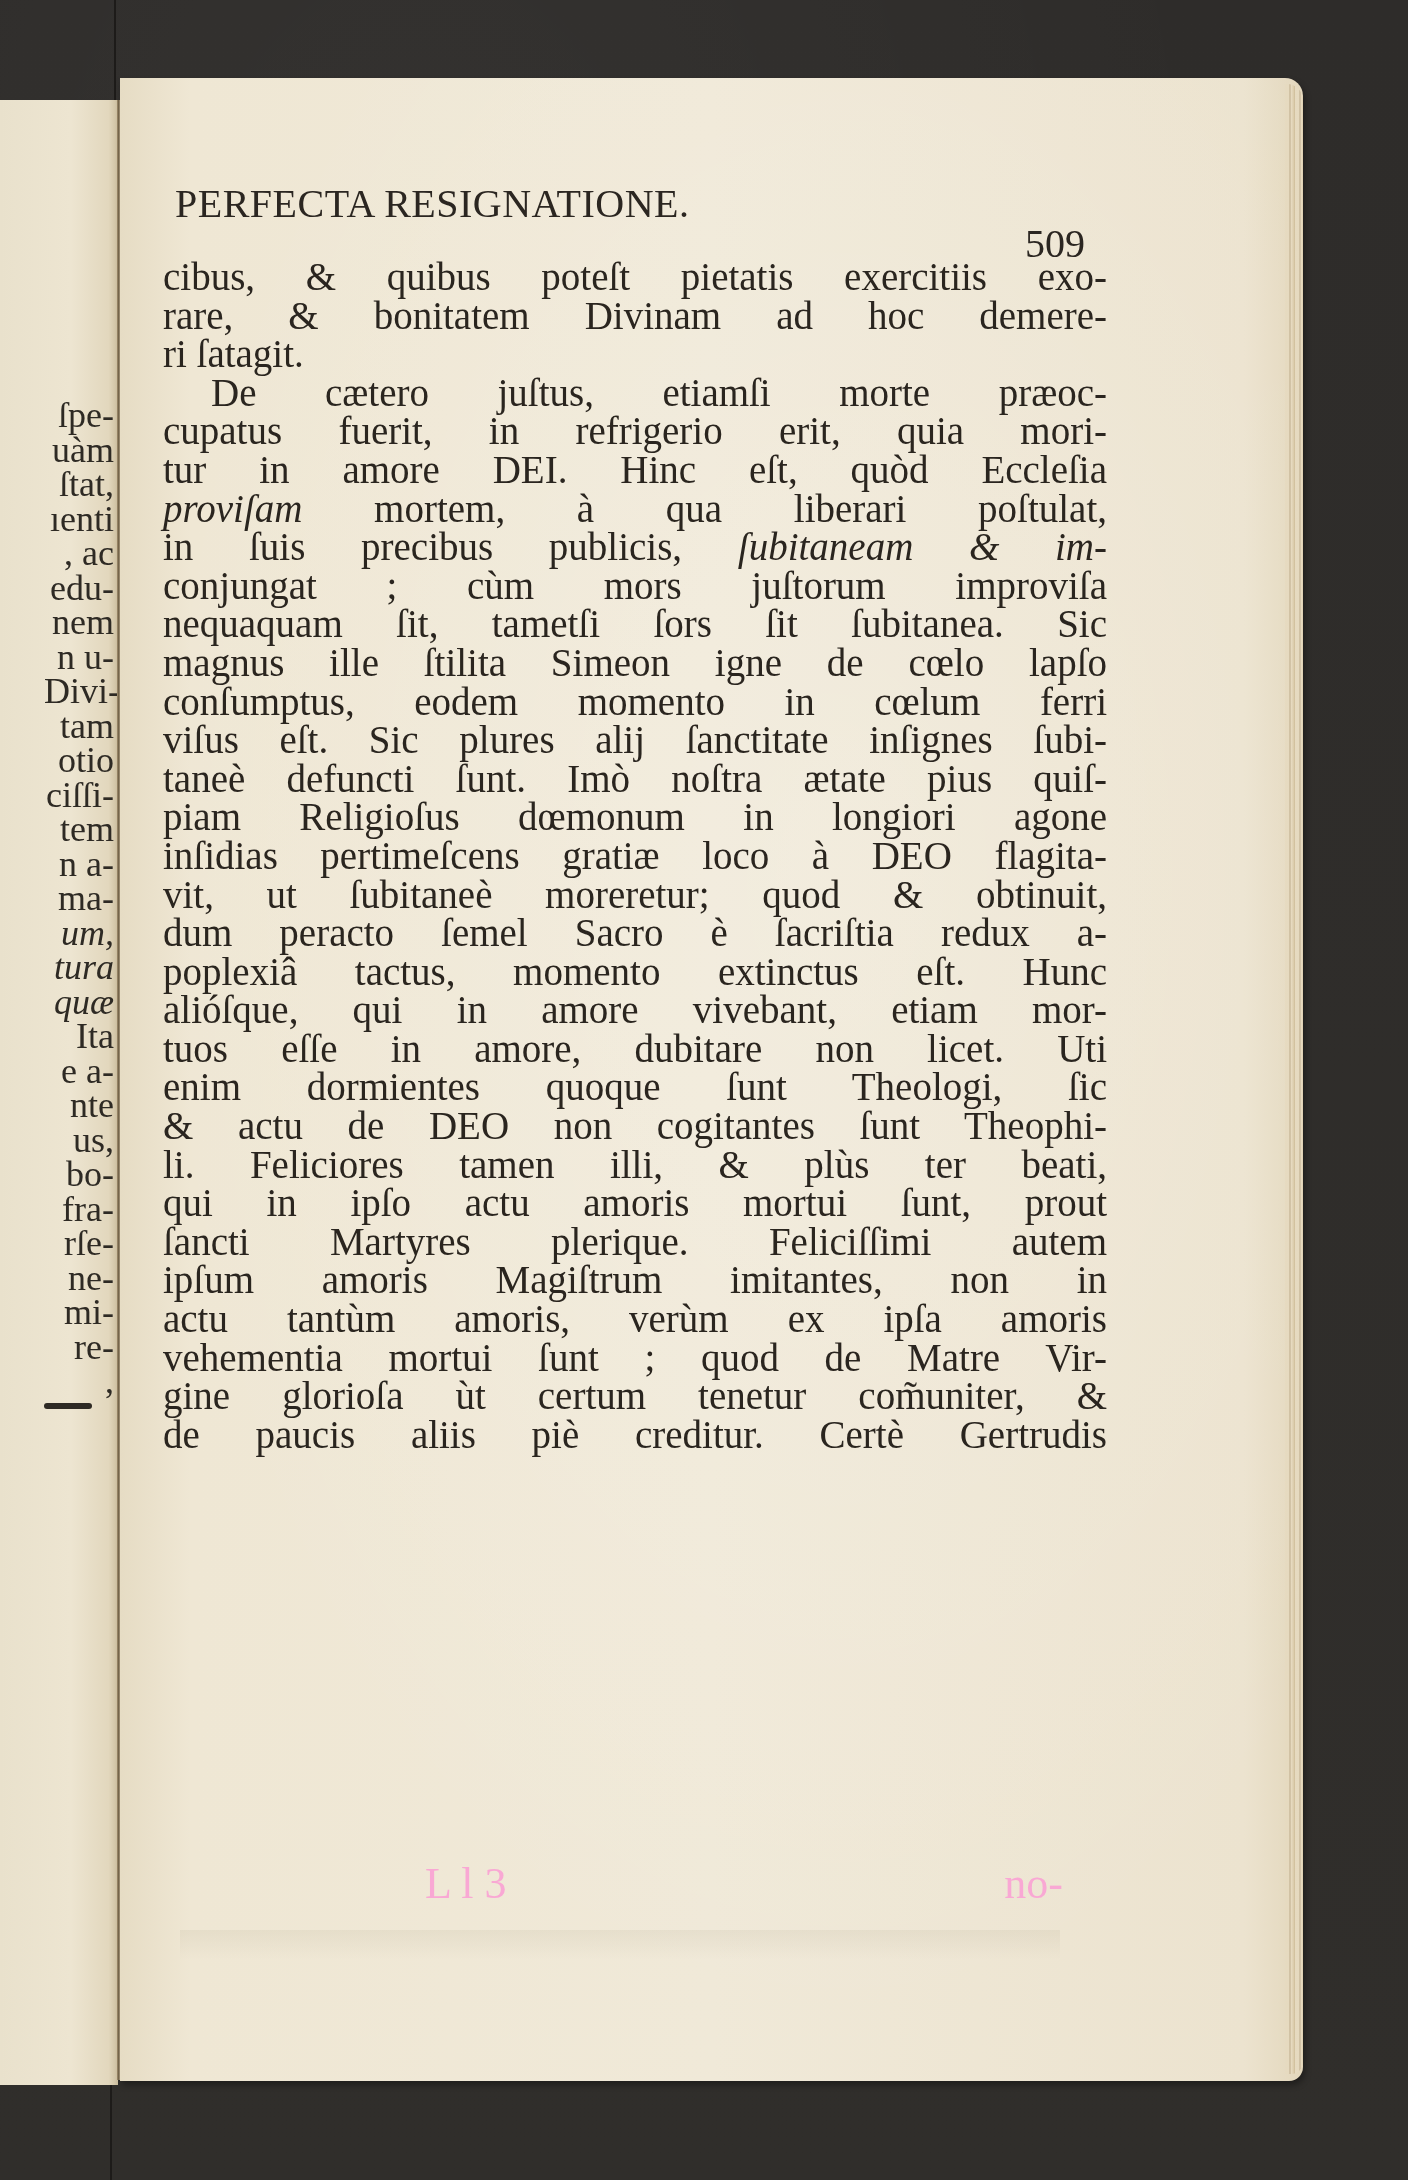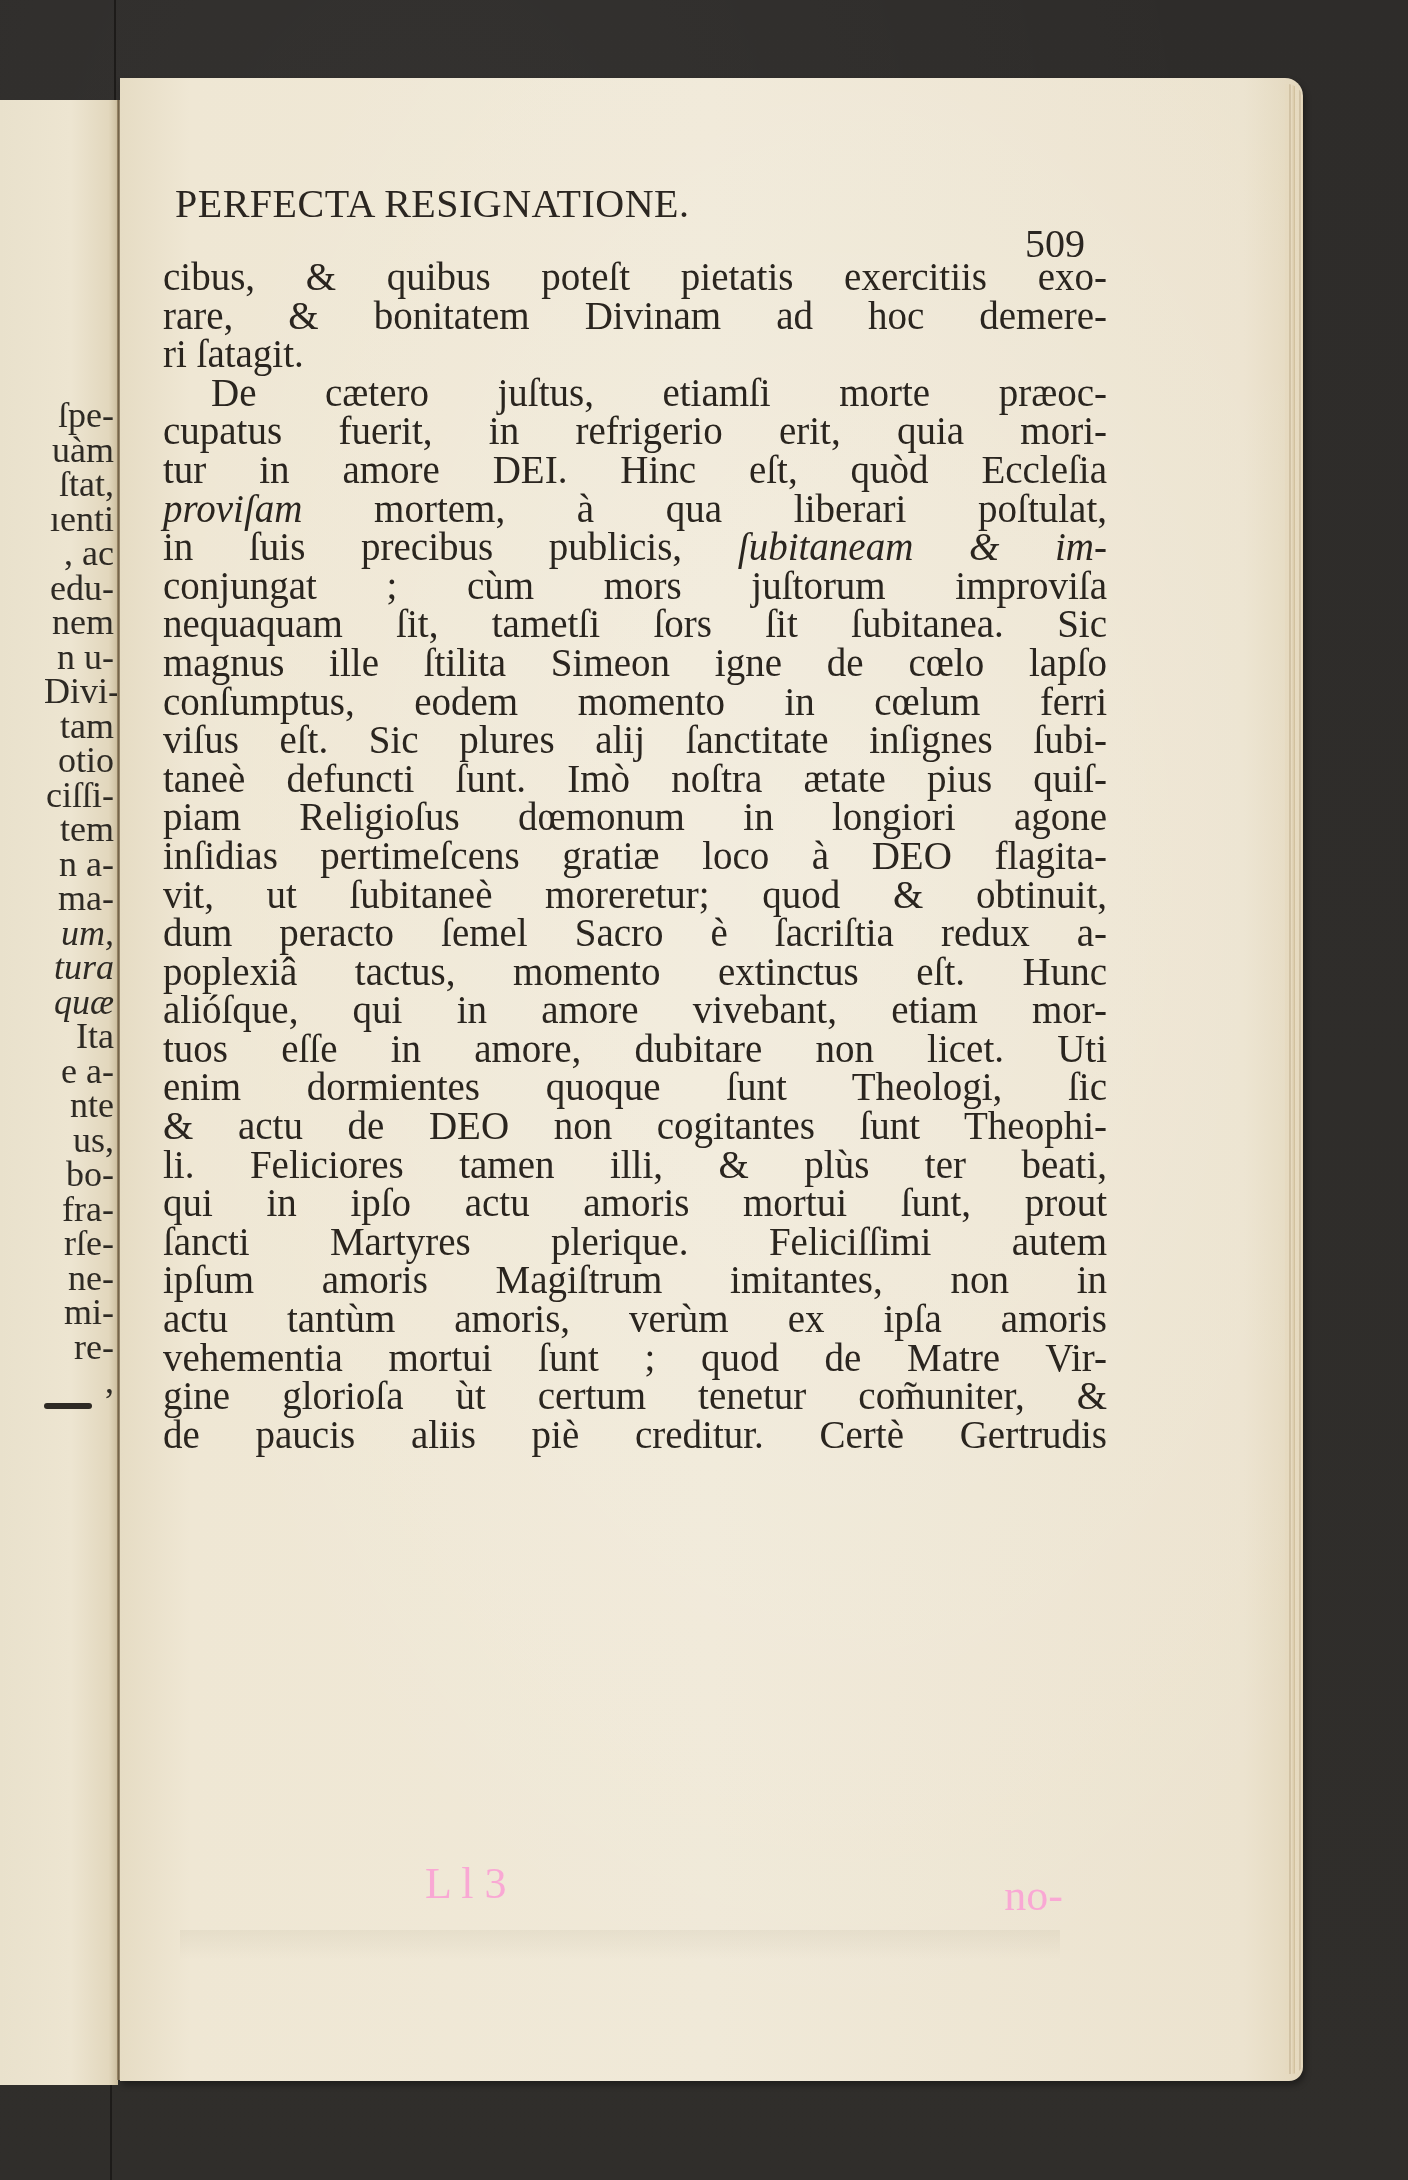--- a/index.html
+++ b/index.html
@@ -169,21 +169,20 @@
     position: absolute;
     left: 262px;
     top: 0;
     white-space: nowrap;
   }
   .catchword {
     position: absolute;
     right: 44px;
     top: 0;
     white-space: nowrap;
-    margin-top: 12px;
   }
   .bleed {
     position: absolute;
     left: 180px;
     top: 1930px;
     width: 880px;
     height: 30px;
     background: linear-gradient(180deg, rgba(160,150,120,0.12), rgba(160,150,120,0));
   }
 </style>

